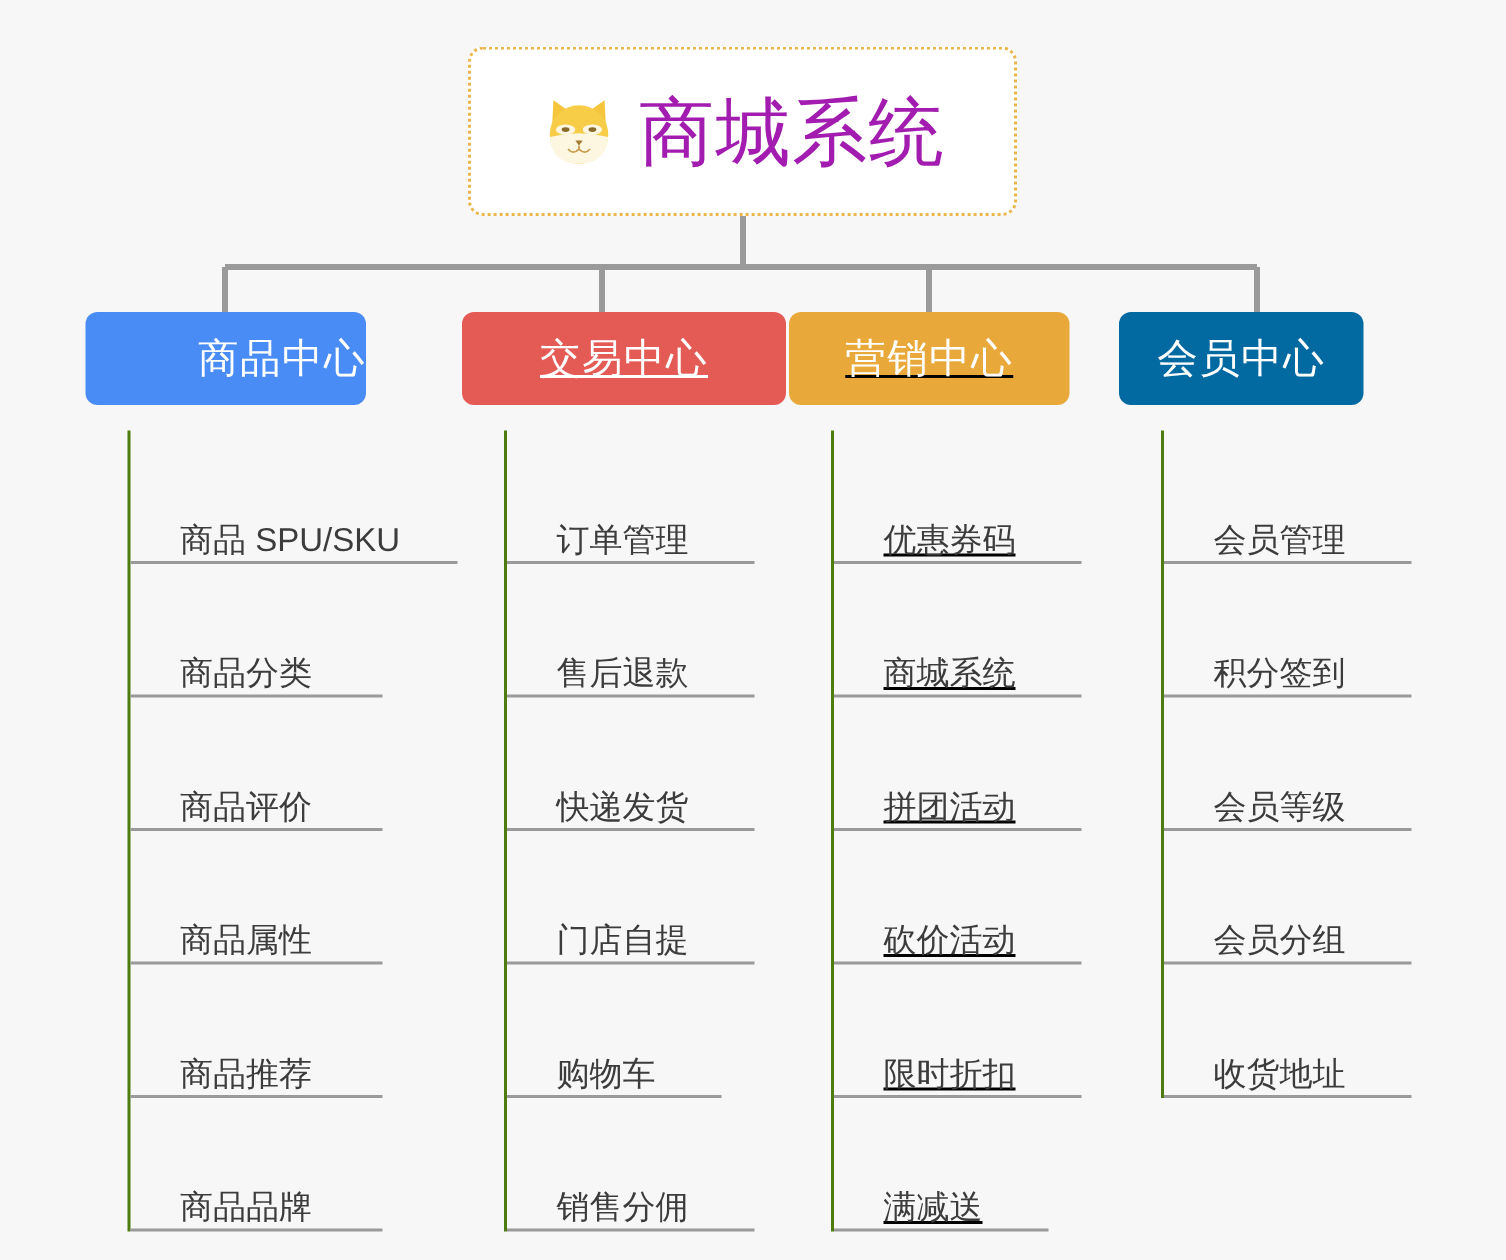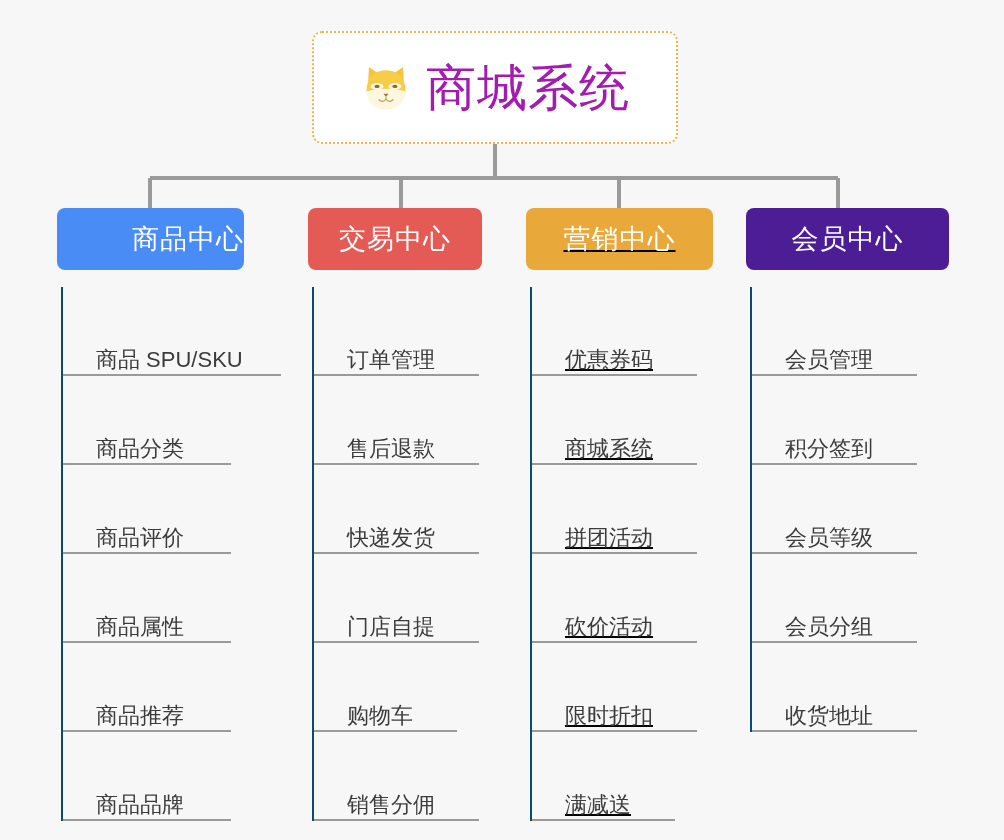--- a/index.html
+++ b/index.html
@@ -83,29 +83,29 @@
     display: flex;
     align-items: center;
     justify-content: center;
     color: #ffffff;
     font-size: 27px;
     letter-spacing: 1px;
     white-space: nowrap;
   }
 
   .col-0 .cat-box { width: 187px; background: #4a8cf5; justify-content: flex-end; }
-  .col-1 .cat-box { width: 174px; background: #e45b56; }
+  .col-1 .cat-box { width: 216px; background: #e45b56; text-decoration: underline; }
   .col-2 .cat-box { width: 187px; background: #e9a93a; }
-  .col-3 .cat-box { width: 203px; background: #4c1d95; }
+  .col-3 .cat-box { width: 163px; background: #0369a1; }
 
   .leaf-list {
     position: relative;
     margin-top: 17px;
-    margin-left: 4px;
-    border-left: 2px solid #0c4a6e;
+    margin-left: 28px;
+    border-left: 2px solid #4d7c0f;
     list-style: none;
   }
 
   .leaf-item {
     position: relative;
     height: 89px;
     display: flex;
     align-items: flex-end;
     padding-left: 33px;
     padding-bottom: 4px;

